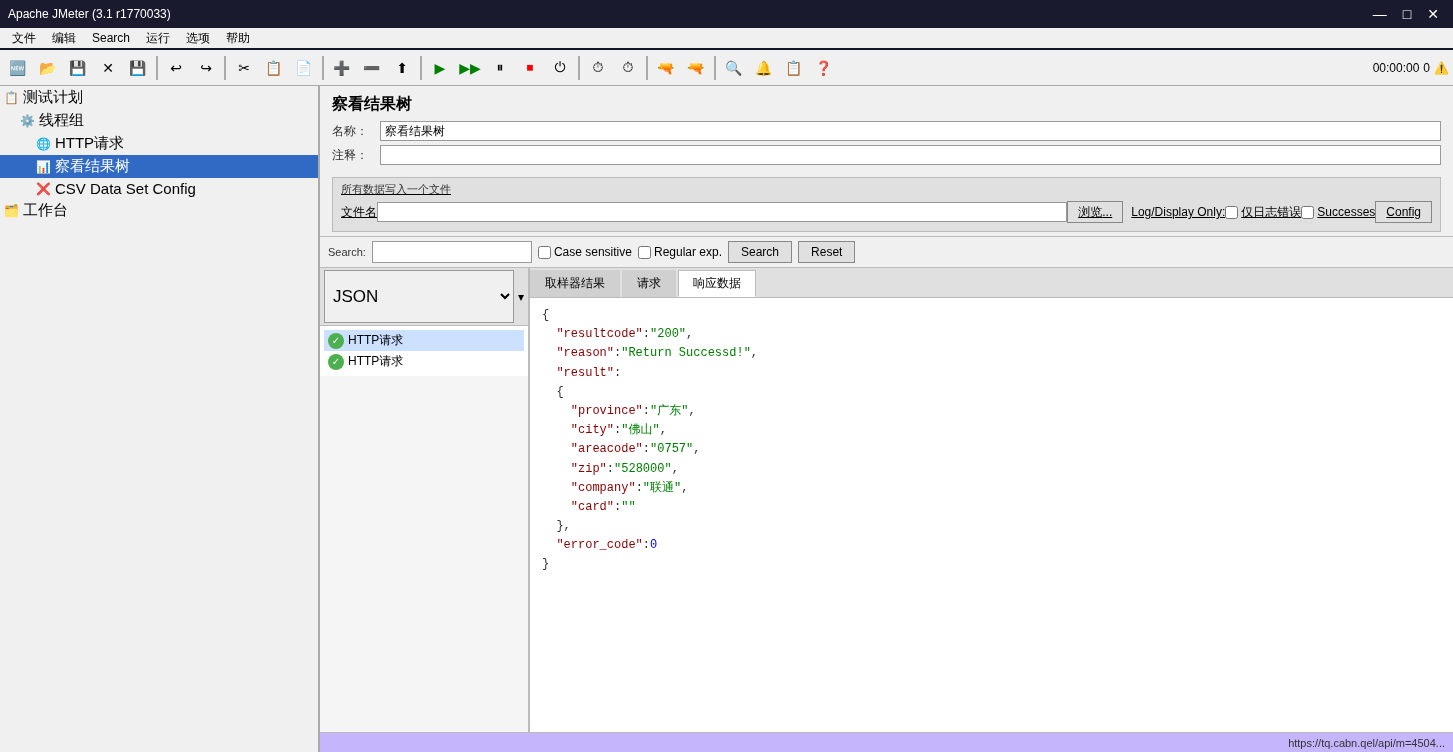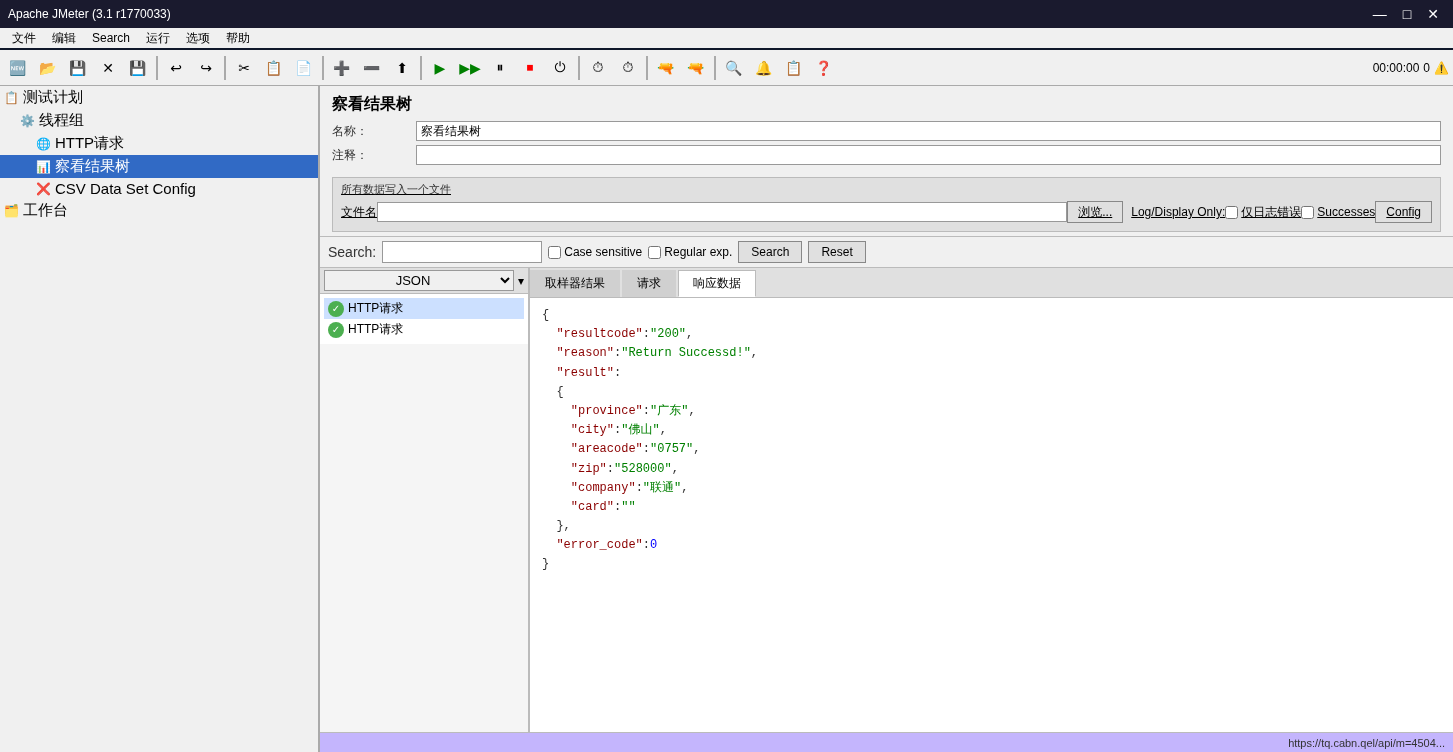--- a/index.html
+++ b/index.html
@@ -111,21 +111,20 @@
     }
     .panel-title {
       font-size: 16px;
       font-weight: bold;
       margin-bottom: 6px;
     }
     .form-row {
       display: flex;
       align-items: center;
       margin-bottom: 4px;
-      gap: 36px;
     }
     .form-label {
       width: 48px;
       font-size: 12px;
       color: #333;
     }
     .form-input {
       flex: 1;
       height: 20px;
       border: 1px solid #999;
@@ -155,21 +154,21 @@
 
     
     .search-row {
       display: flex;
       align-items: center;
       padding: 4px 8px;
       background: #f0f0f0;
       border-bottom: 1px solid #bbb;
       gap: 6px;
     }
-    .search-label { font-size: 14px; color: #333; }
+    .search-label { font-size: 11px; color: #333; }
     .search-input {
       width: 160px;
       height: 22px;
       border: 1px solid #999;
       background: white;
       font-size: 12px;
       padding: 1px 4px;
     }
     .checkbox-label {
       display: flex;
@@ -205,25 +204,24 @@
     .result-tree-header {
       display: flex;
       align-items: center;
       background: #e0e0e0;
       border-bottom: 1px solid #bbb;
       padding: 2px 4px;
     }
     .result-tree-dropdown {
       background: #f0f0f0;
       border: 1px solid #999;
-      font-size: 13px;
-      padding: 1px 4px;
+      font-size: 17px;
+      padding: 15px 4px;
       flex: 1;
       cursor: pointer;
-      text-align: center;
     }
 
     .result-tree-item {
       display: flex;
       align-items: center;
       padding: 2px 4px;
       cursor: pointer;
       font-size: 12px;
     }
     .result-tree-item.selected { background: #cce0ff; }

